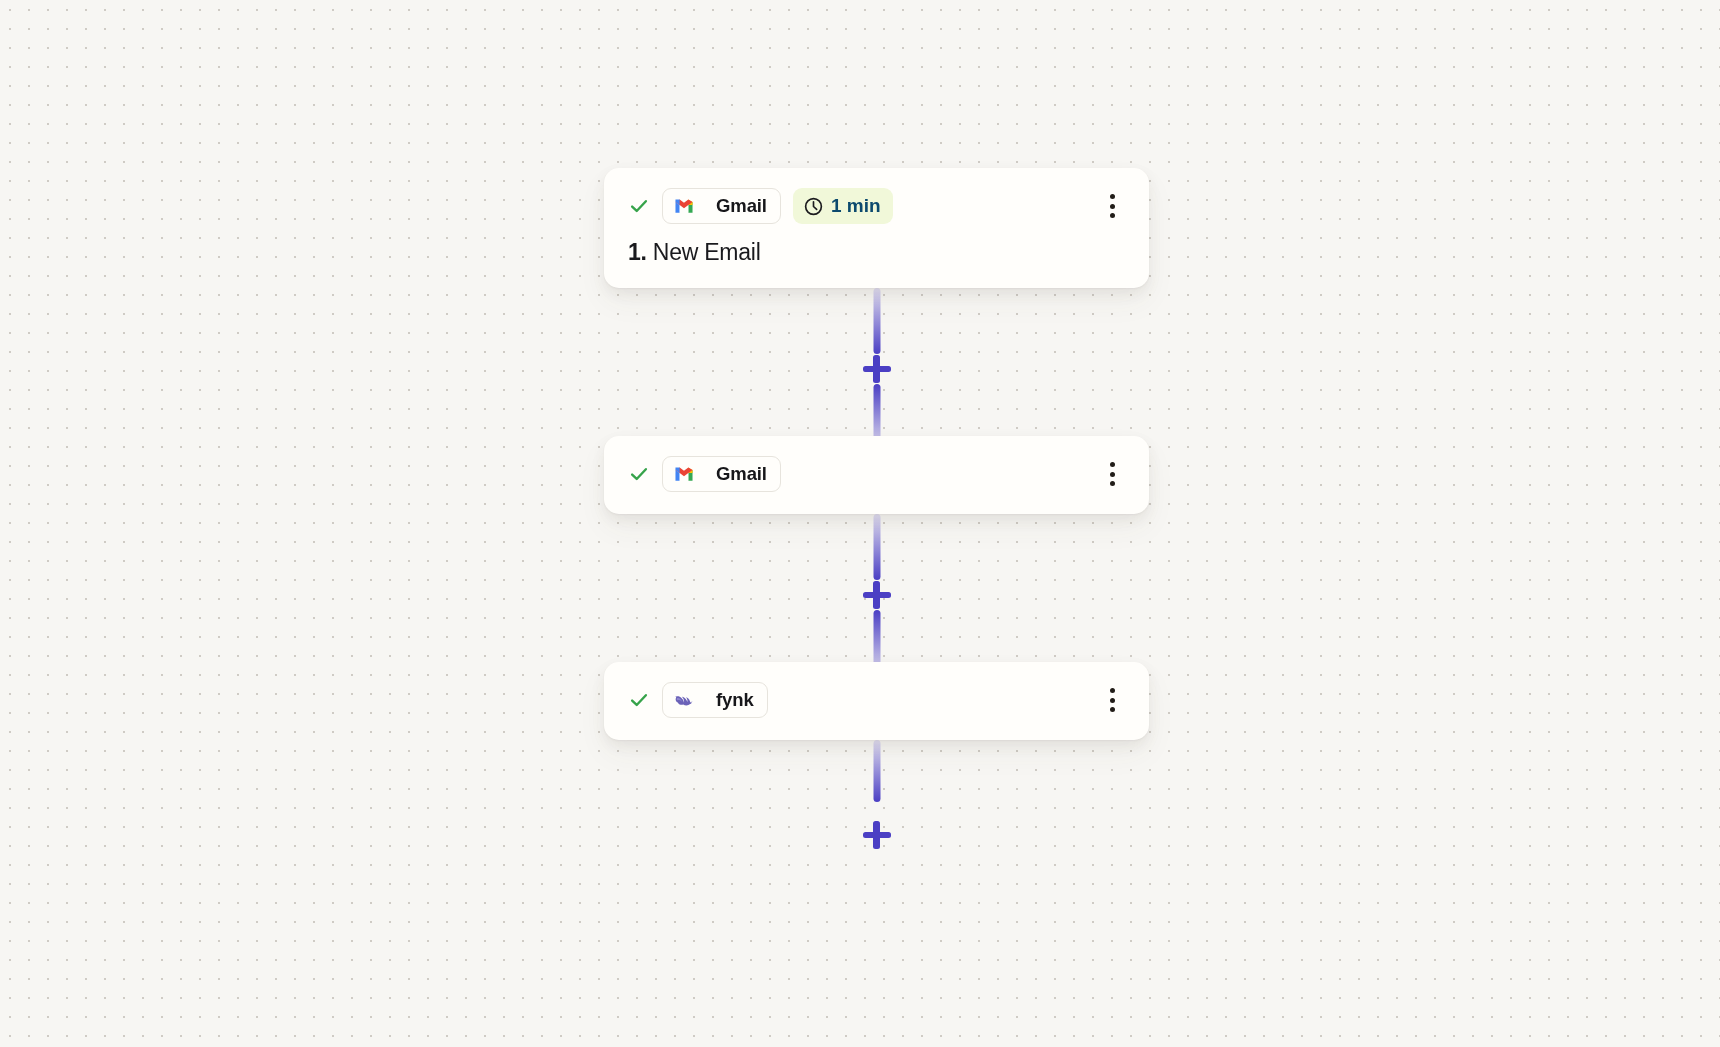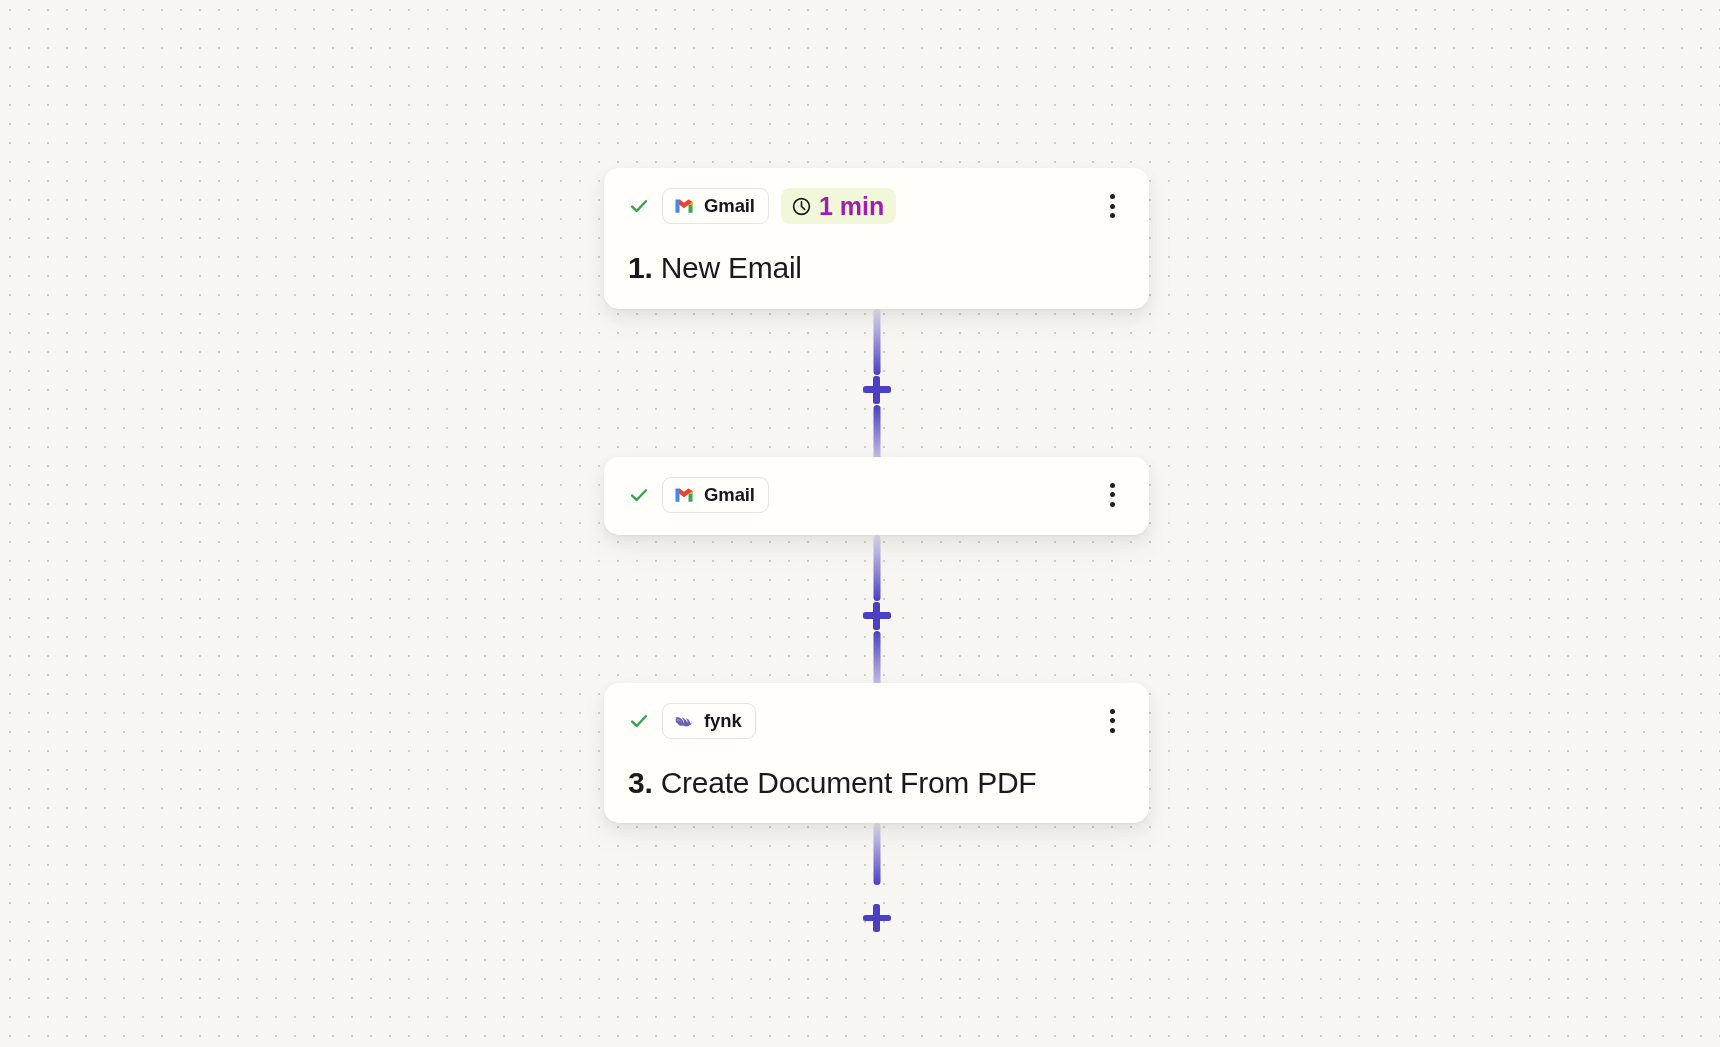--- a/index.html
+++ b/index.html
@@ -72,37 +72,38 @@
     background: #fffefb;
     border: 1px solid #e7e4dd;
     border-radius: 9px;
   }
   .app-chip .app-label {
     font-size: 18.5px;
     font-weight: 700;
     color: #17171a;
     letter-spacing: -0.1px;
     white-space: nowrap;
+    margin-left: 12px;
   }
   .app-logo { width: 22px; height: 22px; flex: 0 0 auto; display:block; }
 
   
   .time-badge {
     display: inline-flex;
     align-items: center;
     gap: 7px;
     height: 36px;
     padding: 0 12px 0 10px;
     background: #f1f8d9;
     border-radius: 9px;
   }
   .time-badge .time-label {
-    font-size: 25px;
+    font-size: 19px;
     font-weight: 600;
-    color: #a21caf;
+    color: #0c4a6e;
     white-space: nowrap;
   }
   .clock-icon { width: 21px; height: 21px; flex:0 0 auto; display:block; }
 
   
   .kebab {
     position: absolute;
     right: 0;
     top: 50%;
     transform: translateY(-50%);
@@ -117,22 +118,22 @@
   }
   .kebab span {
     width: 5px; height: 5px;
     border-radius: 50%;
     background: #221d18;
     display: block;
   }
 
   
   .card-title {
-    margin-top: 26px;
-    font-size: 30px;
+    margin-top: 14px;
+    font-size: 23px;
     color: #1a1a1d;
     letter-spacing: -0.25px;
     line-height: 1.22;
     white-space: nowrap;
   }
   .card-title .step-num { font-weight: 700; }
   .card-title .step-name { font-weight: 400; }
 
   
   .connector {
@@ -291,24 +292,20 @@
           <span class="app-label">fynk</span>
         </div>
 
         <div class="kebab">
           <span></span>
             <span></span>
             <span></span>
         </div>
       </div>
 
-      <div class="card-title">
-        <span class="step-num">3.</span>
-        <span class="step-name">Create Document From PDF</span>
-      </div>
     </div>
 
     <div class="connector tail">
       <div class="conn-line top"></div>
       <div class="plus-btn">
         <span class="bar-h"></span>
         <span class="bar-v"></span>
       </div>
     </div>
 

